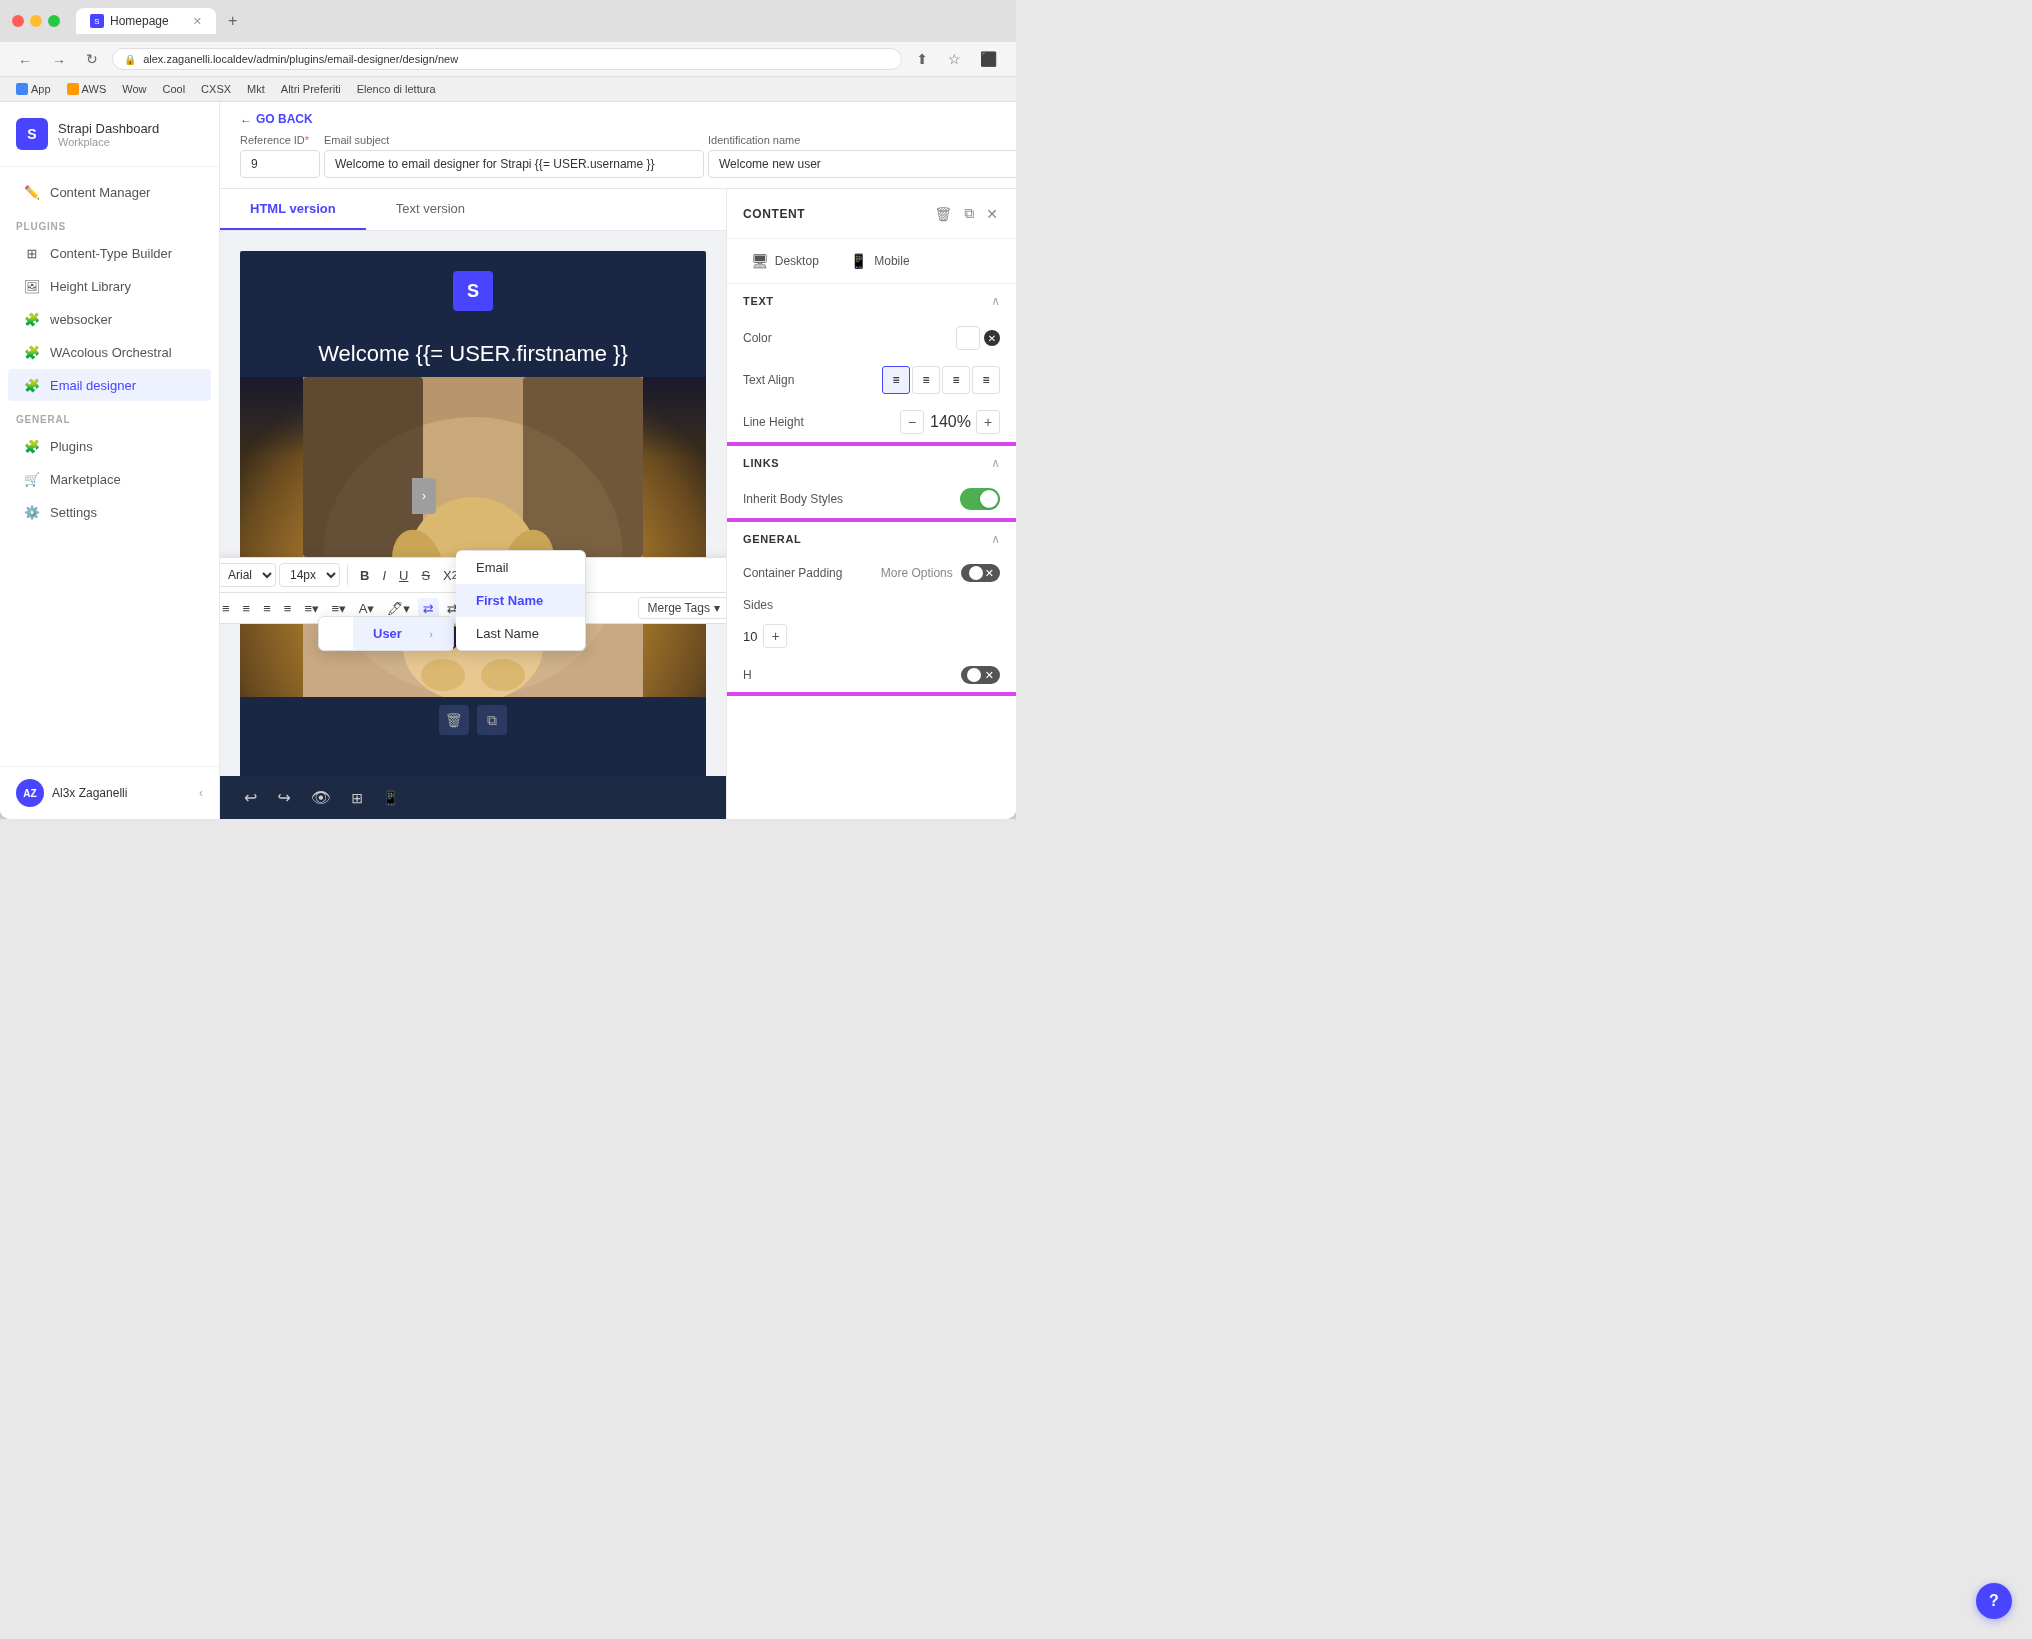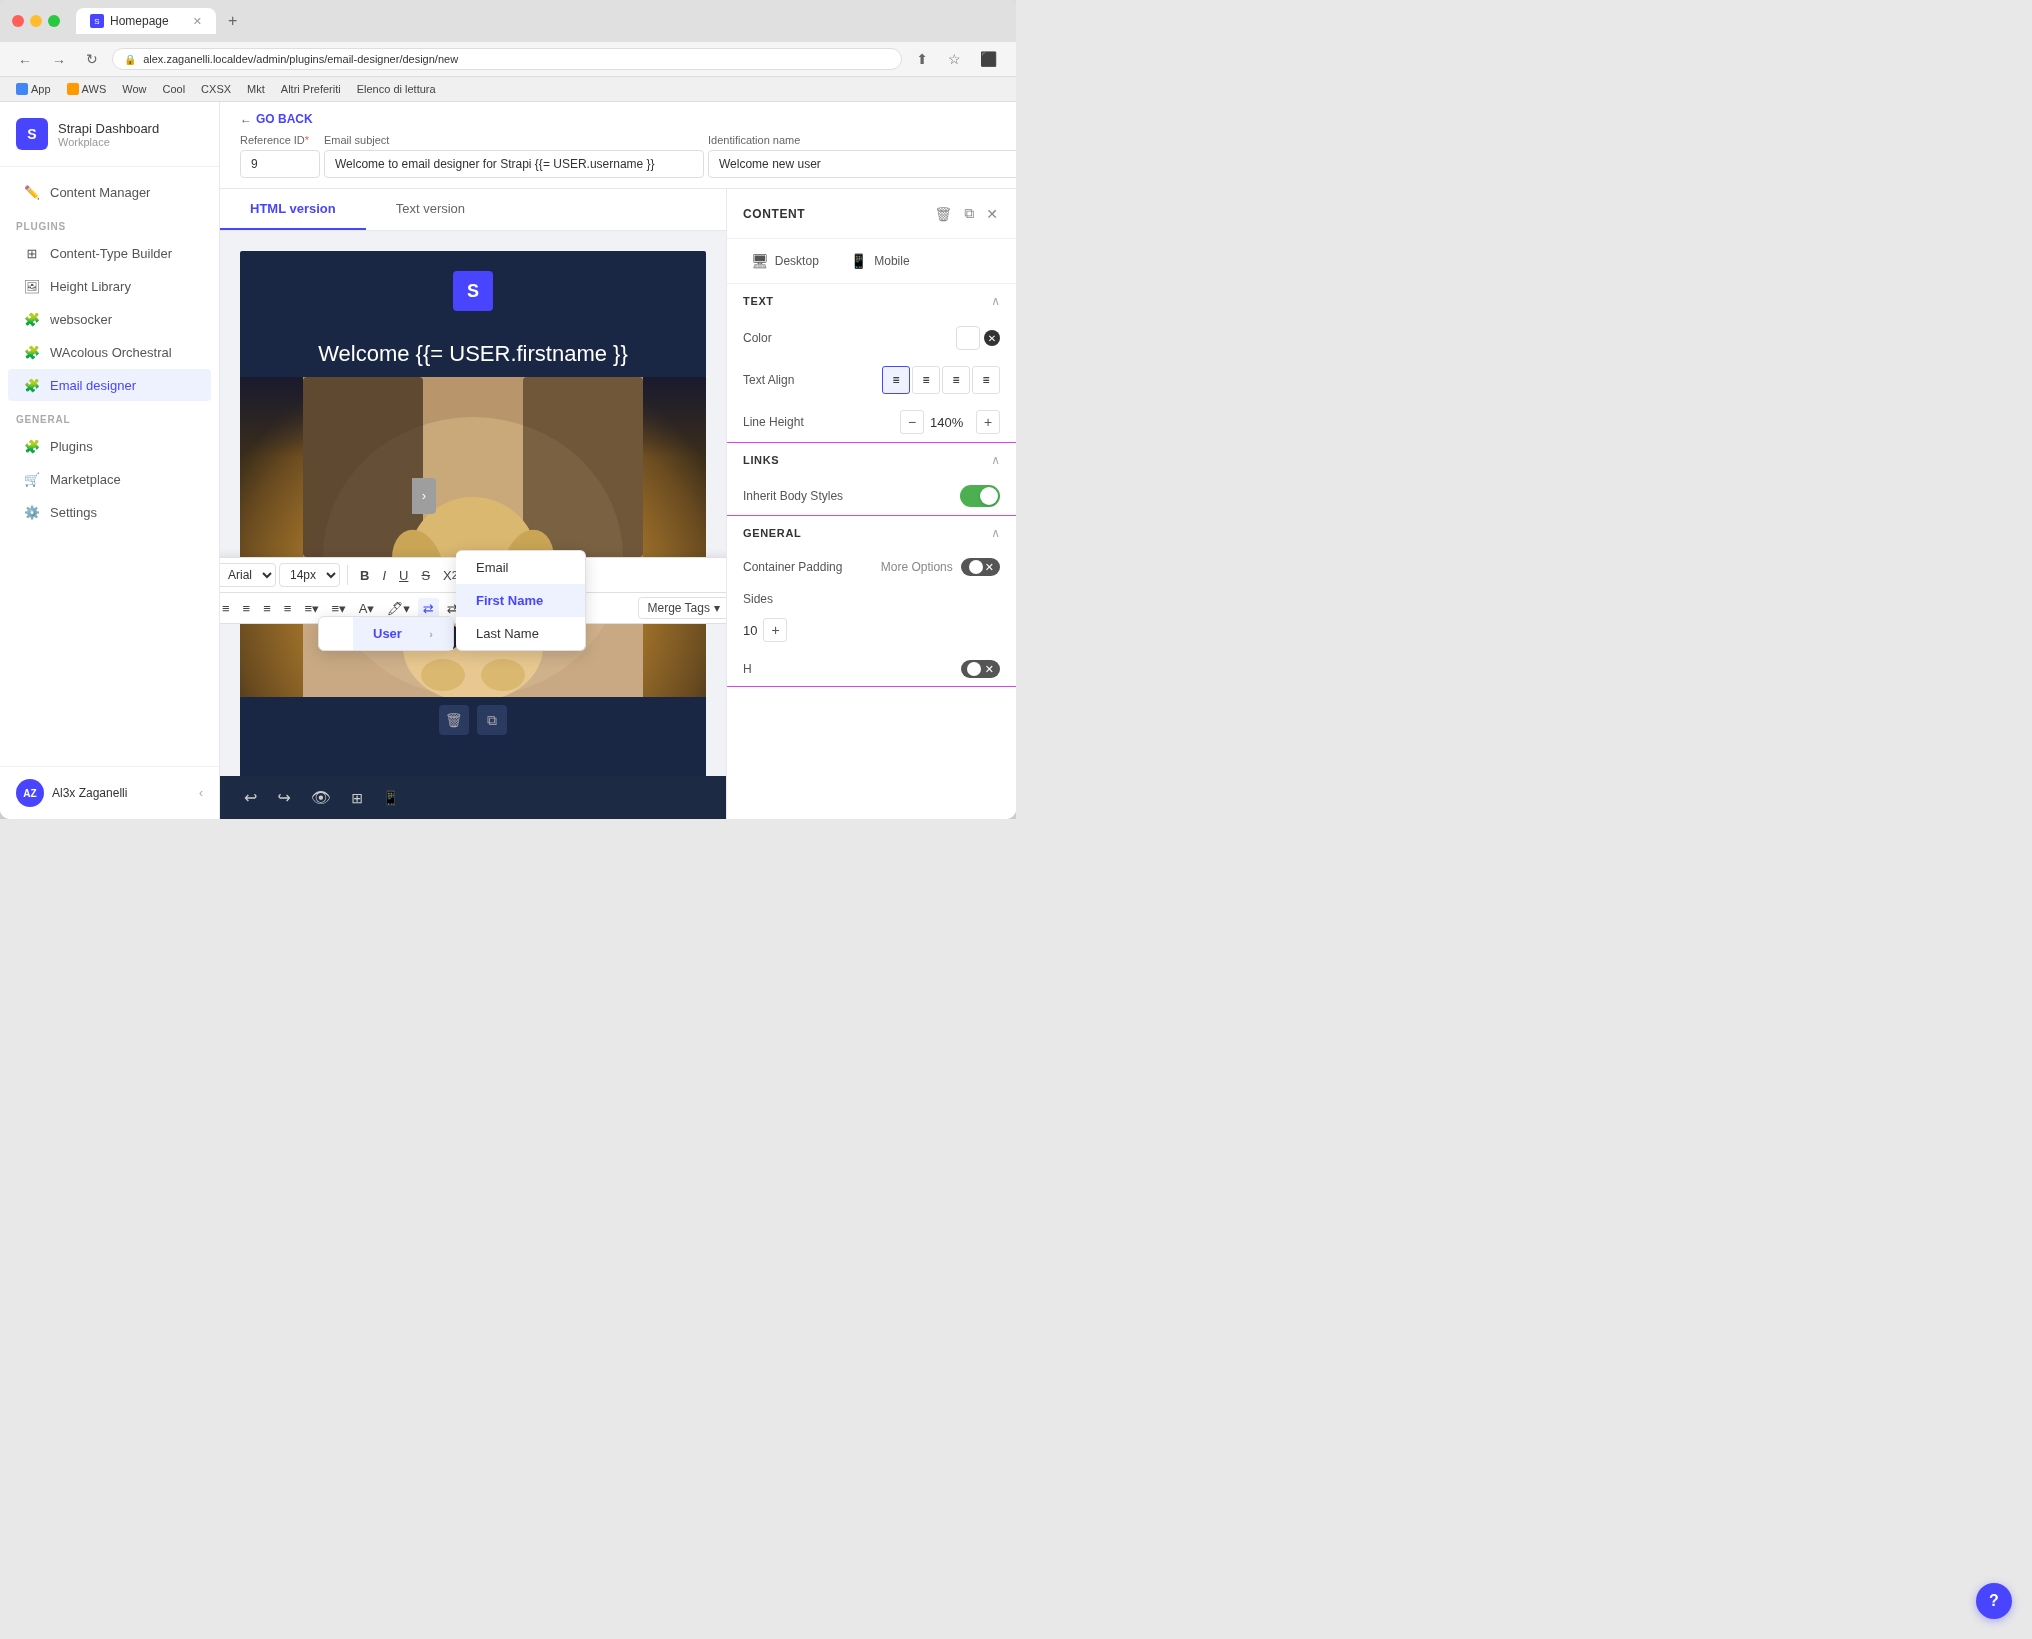--- a/index.html
+++ b/index.html
@@ -87,35 +87,35 @@
     
     .right-panel { width: 290px; background: white; border-left: 1px solid #e8e8e8; display: flex; flex-direction: column; overflow: hidden; flex-shrink: 0; }
     .panel-header { padding: 14px 16px; display: flex; align-items: center; justify-content: space-between; border-bottom: 1px solid #f0f0f0; }
     .panel-title { font-size: 12px; font-weight: 700; color: #333; letter-spacing: 0.05em; }
     .panel-header-actions { display: flex; gap: 8px; align-items: center; }
     .panel-icon-btn { background: none; border: none; cursor: pointer; color: #888; font-size: 14px; padding: 2px; }
     .panel-content { flex: 1; overflow-y: auto; }
     .panel-device-toggle { display: flex; gap: 16px; padding: 10px 16px; border-bottom: 1px solid #f0f0f0; }
     .device-option { display: flex; align-items: center; gap: 6px; font-size: 12px; color: #555; cursor: pointer; padding: 4px 8px; border-radius: 4px; }
     .device-icon { font-size: 14px; }
-    .panel-section { border-bottom: 1px solid #d946ef; }
+    .panel-section { border-bottom: 4px solid #d946ef; }
     .panel-section-header { padding: 10px 16px; display: flex; align-items: center; justify-content: space-between; cursor: pointer; }
     .panel-section-title { font-size: 11px; font-weight: 700; color: #333; letter-spacing: 0.06em; text-transform: uppercase; }
     .section-toggle { color: #aaa; font-size: 12px; }
     .panel-row { padding: 8px 16px; display: flex; align-items: center; justify-content: space-between; }
     .panel-label { font-size: 12px; color: #555; }
     .color-swatch-container { display: flex; align-items: center; gap: 4px; }
     .color-swatch { width: 24px; height: 24px; background: white; border: 1px solid #ddd; border-radius: 4px; cursor: pointer; }
     .color-remove { width: 16px; height: 16px; background: #333; border-radius: 50%; display: flex; align-items: center; justify-content: center; color: white; font-size: 10px; cursor: pointer; }
     .align-buttons { display: flex; gap: 2px; }
     .align-btn { width: 28px; height: 28px; border: 1px solid #e0e0e0; border-radius: 3px; display: flex; align-items: center; justify-content: center; cursor: pointer; font-size: 12px; background: white; }
     .align-btn.active { background: #eef2ff; border-color: #4945ff; }
     .line-height-control { display: flex; align-items: center; gap: 6px; }
     .lh-btn { width: 24px; height: 24px; border: 1px solid #e0e0e0; border-radius: 3px; display: flex; align-items: center; justify-content: center; cursor: pointer; font-size: 14px; color: #555; background: white; }
-    .lh-value { font-size: 13px; color: #333; width: 40px; text-align: left; }
+    .lh-value { font-size: 16px; color: #333; width: 40px; text-align: right; }
     .toggle-switch { width: 40px; height: 22px; background: #4caf50; border-radius: 11px; position: relative; cursor: pointer; display: flex; align-items: center; }
     .toggle-switch .toggle-knob { width: 18px; height: 18px; background: white; border-radius: 50%; position: absolute; right: 2px; box-shadow: 0 1px 3px rgba(0,0,0,0.2); }
     .toggle-off { background: #e0e0e0; }
     .toggle-off .toggle-knob { right: auto; left: 2px; }
     .more-options-row { display: flex; align-items: center; gap: 8px; }
     .more-options-label { font-size: 12px; color: #888; }
     .toggle-x { background: #555; border-radius: 12px; padding: 2px 6px; display: flex; align-items: center; gap: 4px; font-size: 11px; color: white; cursor: pointer; }
     .sides-control { display: flex; align-items: center; gap: 6px; padding: 4px 16px 10px; }
     .sides-value { font-size: 13px; color: #333; }
     

